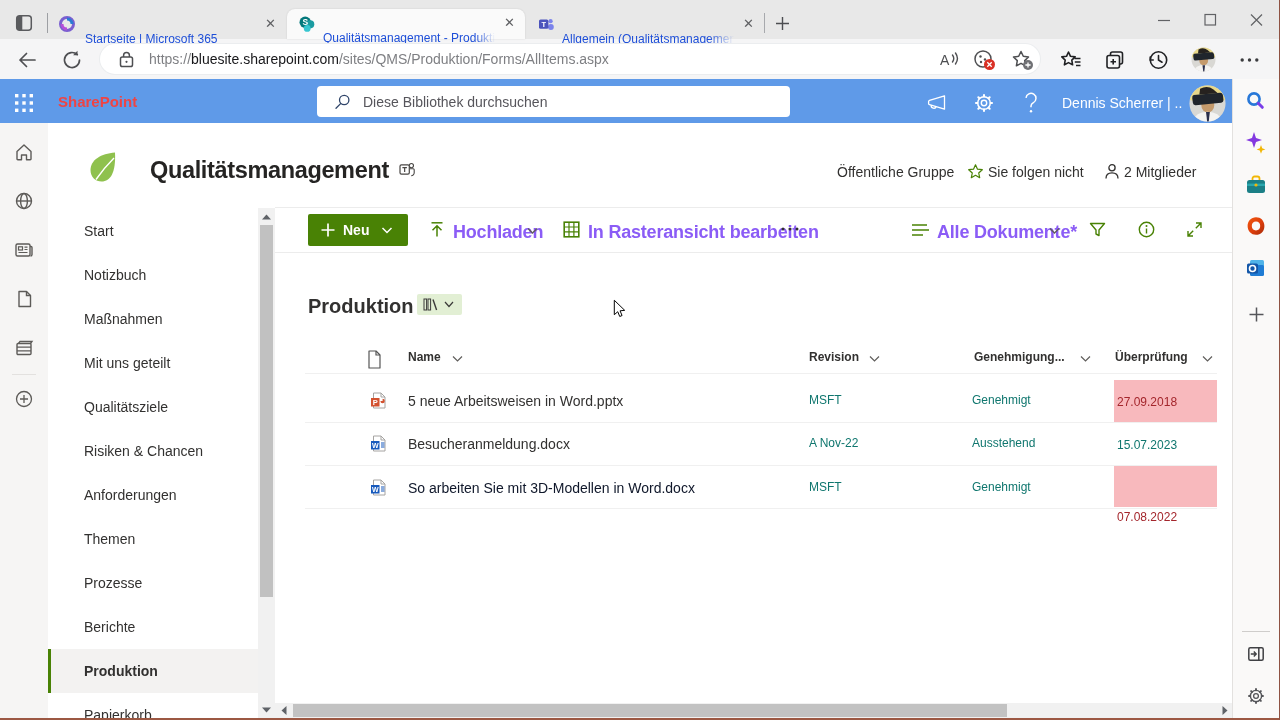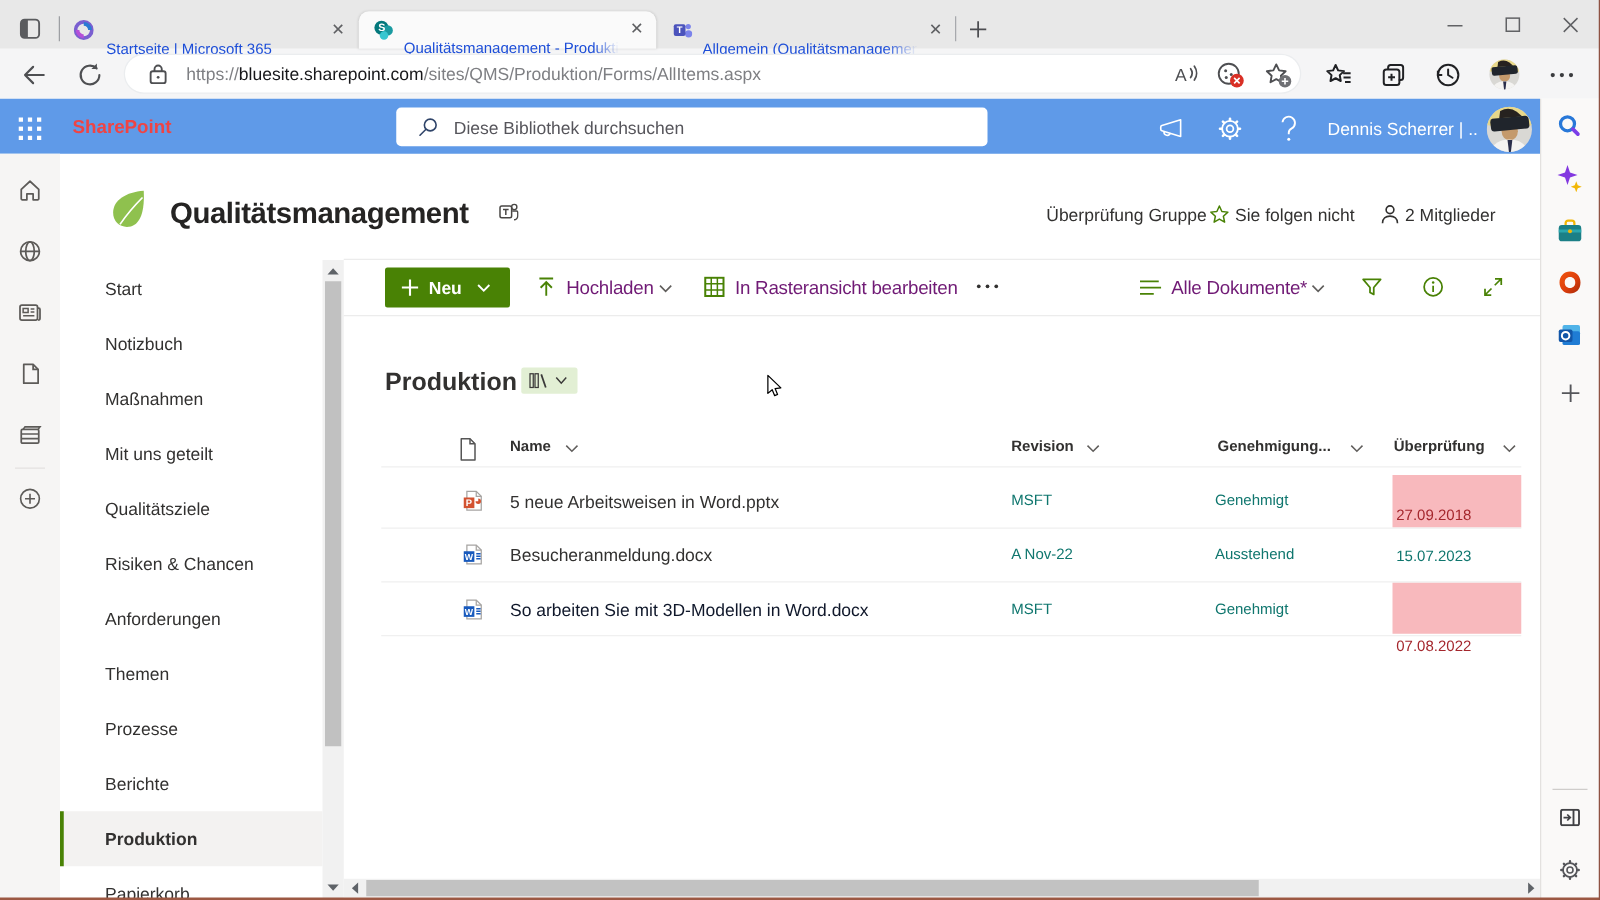--- a/index.html
+++ b/index.html
@@ -29,21 +29,21 @@
   .nav { font-size:14px; color:#323130; }
   #navsel { left:48px; top:649px; width:210px; height:44px; background:#f3f2f1; border-left:3px solid #498205; }
 
   
   #vtrack { left:258px; top:208px; width:17px; height:512px; background:#f1f1f1; }
   #vthumb { left:260px; top:225px; width:13px; height:372px; background:#c1c1c1; }
   #htrack { left:275px; top:703px; width:957px; height:15px; background:#f1f1f1; }
   #hthumb { left:293px; top:704px; width:714px; height:13px; background:#c2c2c2; }
 
   
-  .cmdtext { font-size:15px; color:#701a75; white-space:nowrap; letter-spacing:-0.2px; }
+  .cmdtext { font-size:18px; color:#8b5cf6; white-space:nowrap; letter-spacing:-0.2px;font-weight:bold; }
   .hdr { font-size:12px; font-weight:700; color:#323130; white-space:nowrap; }
   .cell { font-size:12px; color:#0f766e; white-space:nowrap; }
   .sep { background:#f0f0f0; height:1px; }
   .pink { background:#f8b9bd; }
   .pinktext { color:#a4262c; font-size:12px; }
 
   
   #sidebar { left:1232px; top:79px; width:48px; height:641px; background:#faf9f8; border-left:1px solid #e3e1df; }
 </style>
 </head>
@@ -257,28 +257,28 @@
 <div class="abs" style="left:12px;top:374px;width:24px;height:1px;background:#e3e1df"></div>
 <svg class="abs" style="left:14px;top:389px" width="20" height="20" viewBox="0 0 20 20">
   <circle cx="10" cy="10" r="7.5" fill="none" stroke="#5d5b58" stroke-width="1.3"></circle>
   <path d="M10 6 v8 M6 10 h8" stroke="#5d5b58" stroke-width="1.3"></path>
 </svg>
 
 <svg class="abs" style="left:89px;top:151px" width="28" height="32" viewBox="0 0 28 32">
   <path d="M26 1.5 C12 2.5 1.5 9 1.5 19 c0 7 5 11.5 11 11.5 c9 0 14.5-9 13.5-29 z" fill="#8fc14e"></path>
   <path d="M7 28.5 C12.5 20.5 18.5 13.5 25 7" stroke="#fff" stroke-width="1.4" fill="none"></path>
 </svg>
-<div class="abs" style="left:136px;top:157px;font-size:23.5px;font-weight:700;color:#252423;letter-spacing:-0.35px">Qualitätsmanagement</div>
+<div class="abs" style="left:150px;top:157px;font-size:23.5px;font-weight:700;color:#252423;letter-spacing:-0.35px">Qualitätsmanagement</div>
 <svg class="abs" style="left:399px;top:162px" width="16" height="15" viewBox="0 0 16 15">
   <circle cx="12.4" cy="3.6" r="2.1" fill="none" stroke="#494745" stroke-width="1.1"></circle>
   <path d="M10.8 6.8 h3.4 a1 1 0 0 1 1 1 v3 a3 3 0 0 1 -3 3" fill="none" stroke="#494745" stroke-width="1.1"></path>
   <rect x="1" y="2.8" width="9.3" height="9.3" rx="1.4" fill="#fff" stroke="#494745" stroke-width="1.2"></rect>
   <path d="M3.4 5.6 h4.5 M5.65 5.6 V10" stroke="#494745" stroke-width="1.2"></path>
 </svg>
-<div class="abs" style="left:837px;top:164px;font-size:14px;color:#323130">Überprüfung Gruppe</div>
+<div class="abs" style="left:837px;top:164px;font-size:14px;color:#323130">Öffentliche Gruppe</div>
 <svg class="abs" style="left:967px;top:163px" width="17" height="17" viewBox="0 0 17 17">
   <path d="M8.5 1.8 l2 4.4 4.8.5 -3.6 3.3 1 4.7 -4.2-2.4 -4.2 2.4 1-4.7 -3.6-3.3 4.8-.5 z" fill="none" stroke="#498205" stroke-width="1.2" stroke-linejoin="round"></path>
 </svg>
 <div class="abs" style="left:988px;top:164px;font-size:14px;color:#323130">Sie folgen nicht</div>
 <svg class="abs" style="left:1104px;top:163px" width="16" height="17" viewBox="0 0 16 17">
   <circle cx="8" cy="4.8" r="3.1" fill="none" stroke="#323130" stroke-width="1.3"></circle>
   <path d="M2 15.5 c0-3.6 2.6-5.6 6-5.6 s6 2 6 5.6" fill="none" stroke="#323130" stroke-width="1.3"></path>
 </svg>
 <div class="abs" style="left:1124px;top:164px;font-size:14px;color:#323130">2 Mitglieder</div>
 
@@ -398,21 +398,21 @@
 <svg class="abs" style="left:370px;top:392px" width="17" height="17" viewBox="0 0 17 17">
   <path d="M3.5 1 h7.5 L15 5 V16 H3.5 z" fill="#fff" stroke="#a6a4a2" stroke-width="1"></path>
   <path d="M11 1 V5 h4" fill="none" stroke="#a6a4a2" stroke-width="1"></path>
   <rect x="1" y="6" width="8.5" height="8.5" fill="#d35230"></rect>
   <text x="5.2" y="13" font-size="7.5" font-weight="bold" fill="#fff" text-anchor="middle" font-family="Liberation Sans">P</text>
   <path d="M12.6 6.8 a2.2 2.2 0 1 1 -2.2 2.2 h2.2 z" fill="#d35230"></path>
 </svg>
 <div class="abs" style="left:408px;top:393px;font-size:14px;color:#323130">5 neue Arbeitsweisen in Word.pptx</div>
 <div class="abs cell" style="left:809px;top:393px">MSFT</div>
 <div class="abs cell" style="left:972px;top:393px">Genehmigt</div>
-<div class="abs pinktext" style="left:1117px;top:405px">27.09.2018</div>
+<div class="abs pinktext" style="left:1117px;top:395px">27.09.2018</div>
 
 <svg class="abs" style="left:370px;top:435px" width="17" height="17" viewBox="0 0 17 17">
   <path d="M3.5 1 h7.5 L15 5 V16 H3.5 z" fill="#fff" stroke="#a6a4a2" stroke-width="1"></path>
   <path d="M11 1 V5 h4" fill="none" stroke="#a6a4a2" stroke-width="1"></path>
   <rect x="1" y="6" width="8.5" height="8.5" fill="#185abd"></rect>
   <text x="5.2" y="13" font-size="7" font-weight="bold" fill="#fff" text-anchor="middle" font-family="Liberation Sans">W</text>
   <path d="M11 8 h3.5 M11 10 h3.5 M11 12 h3.5" stroke="#185abd" stroke-width="1.2"></path>
 </svg>
 <div class="abs" style="left:408px;top:436px;font-size:14px;color:#323130">Besucheranmeldung.docx</div>
 <div class="abs cell" style="left:809px;top:436px">A Nov-22</div>

